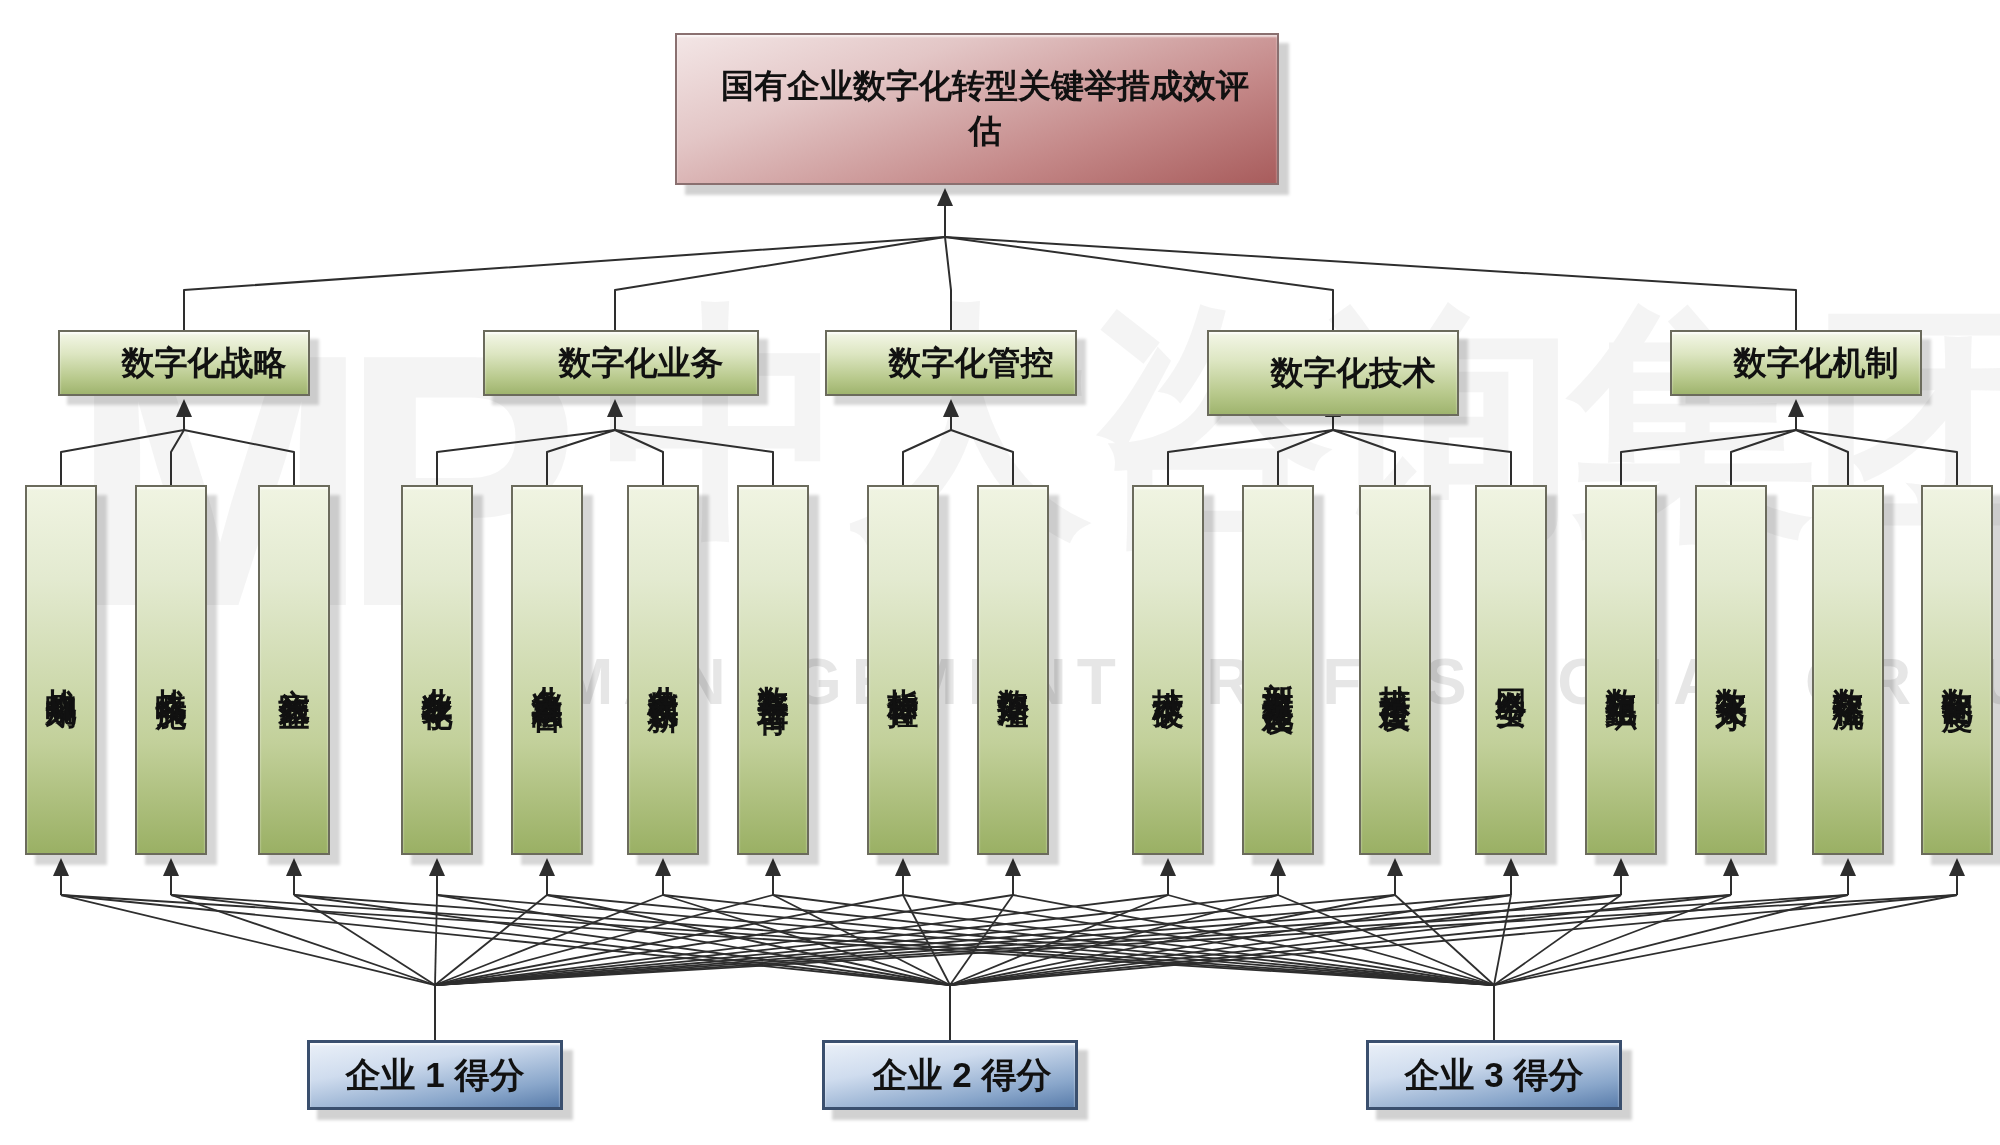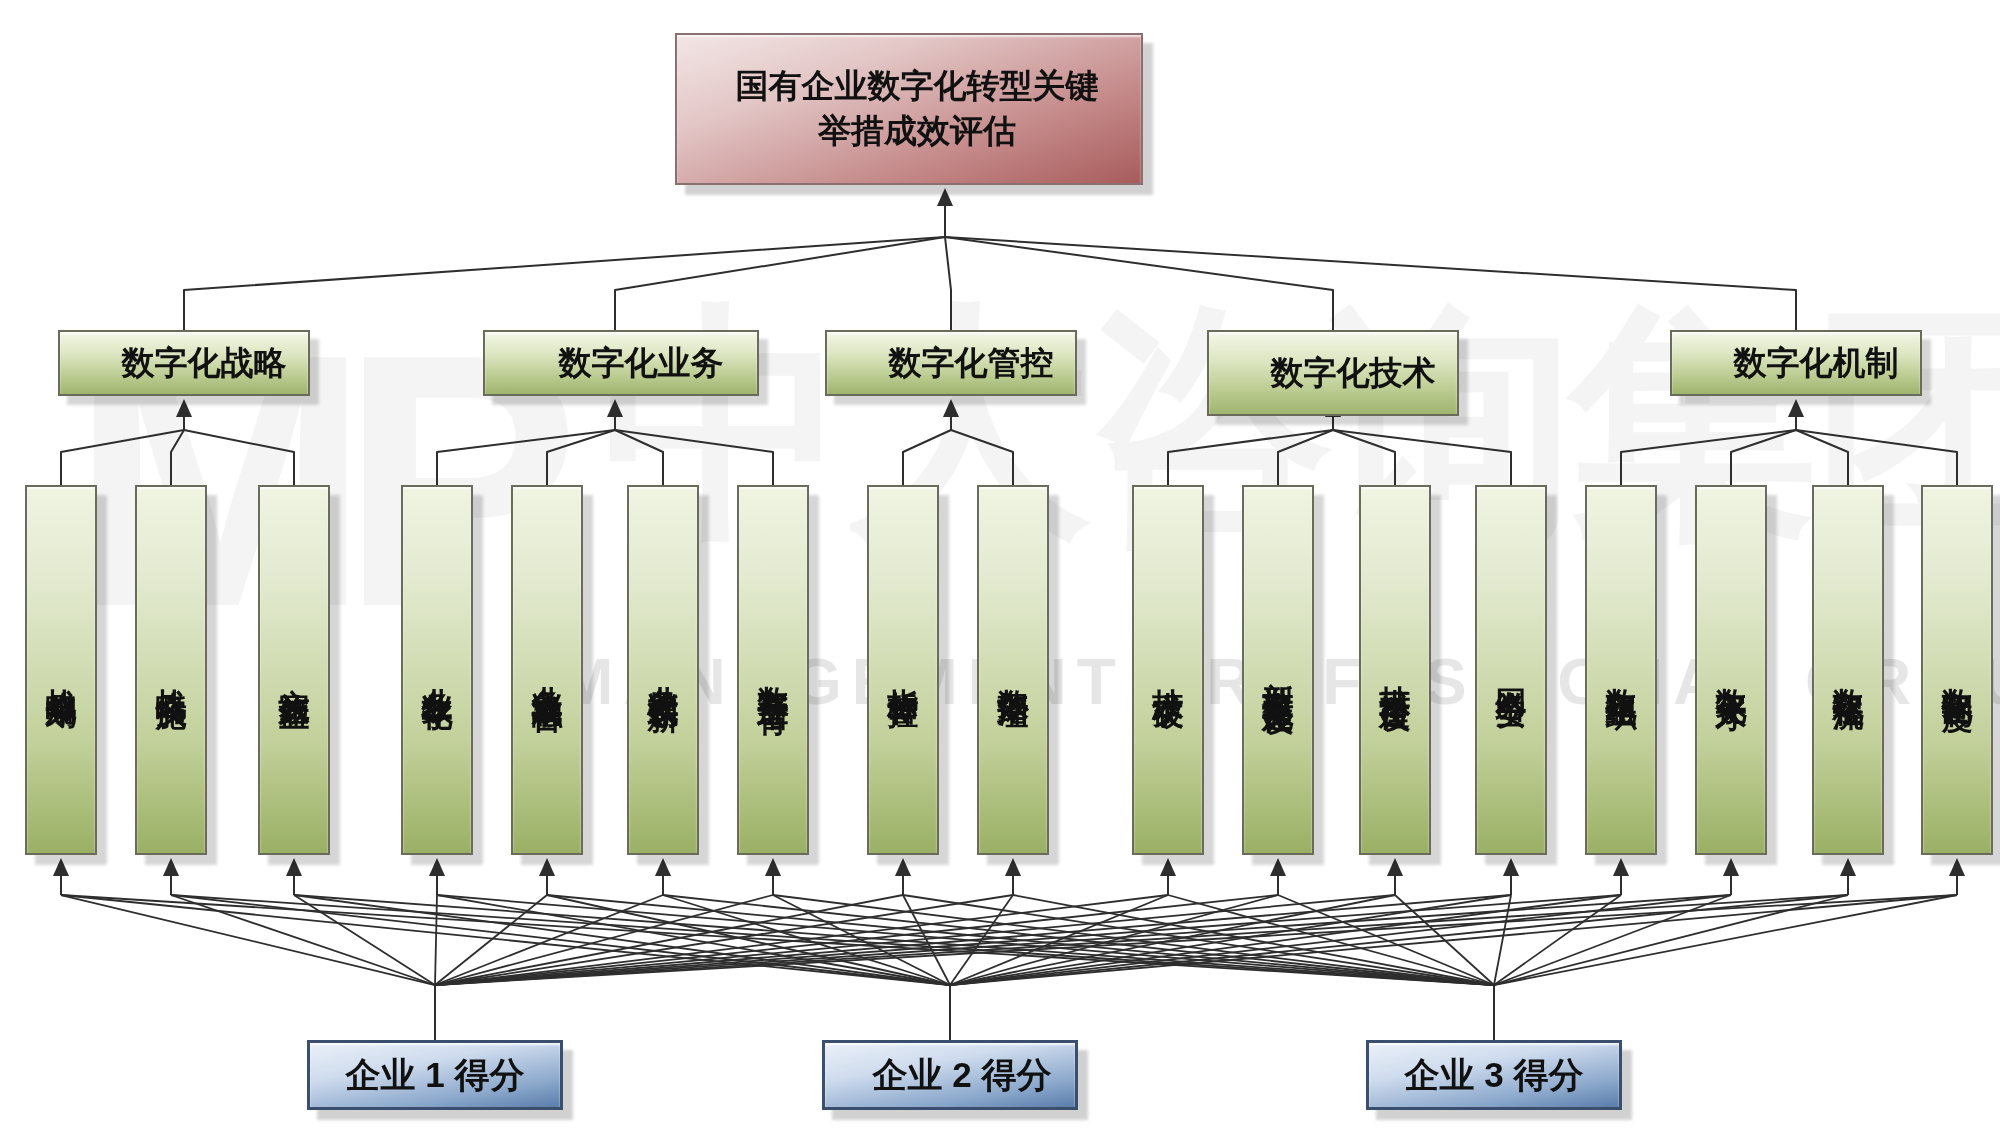--- a/index.html
+++ b/index.html
@@ -174,21 +174,21 @@
       <polyline points="1494,985 1168,895" fill="none" stroke="#2e2e2e" stroke-width="1.8" stroke-linejoin="round"></polyline>
       <polyline points="1494,985 1278,895" fill="none" stroke="#2e2e2e" stroke-width="1.8" stroke-linejoin="round"></polyline>
       <polyline points="1494,985 1395,895" fill="none" stroke="#2e2e2e" stroke-width="1.8" stroke-linejoin="round"></polyline>
       <polyline points="1494,985 1511,895" fill="none" stroke="#2e2e2e" stroke-width="1.8" stroke-linejoin="round"></polyline>
       <polyline points="1494,985 1621,895" fill="none" stroke="#2e2e2e" stroke-width="1.8" stroke-linejoin="round"></polyline>
       <polyline points="1494,985 1731,895" fill="none" stroke="#2e2e2e" stroke-width="1.8" stroke-linejoin="round"></polyline>
       <polyline points="1494,985 1848,895" fill="none" stroke="#2e2e2e" stroke-width="1.8" stroke-linejoin="round"></polyline>
       <polyline points="1494,985 1957,895" fill="none" stroke="#2e2e2e" stroke-width="1.8" stroke-linejoin="round"></polyline>
     </svg>
 
-  <div class="node root-box" id="rootBox" style="left: 675px; top: 33px; width: 468px; height: 152px; padding-left: 44px;">
+  <div class="node root-box" id="rootBox" style="left: 675px; top: 33px; width: 604px; height: 152px; padding-left: 44px;">
     <span>国有企业数字化转型关键举措成效评估</span>
   </div>
 
   <div id="catLayer">
       <div class="node cat-box" style="left: 58px; top: 330px; width: 252px; height: 66px;">
         <span>数字化战略</span>
       </div>
       <div class="node cat-box" style="left: 483px; top: 330px; width: 276px; height: 66px;">
         <span>数字化业务</span>
       </div>

